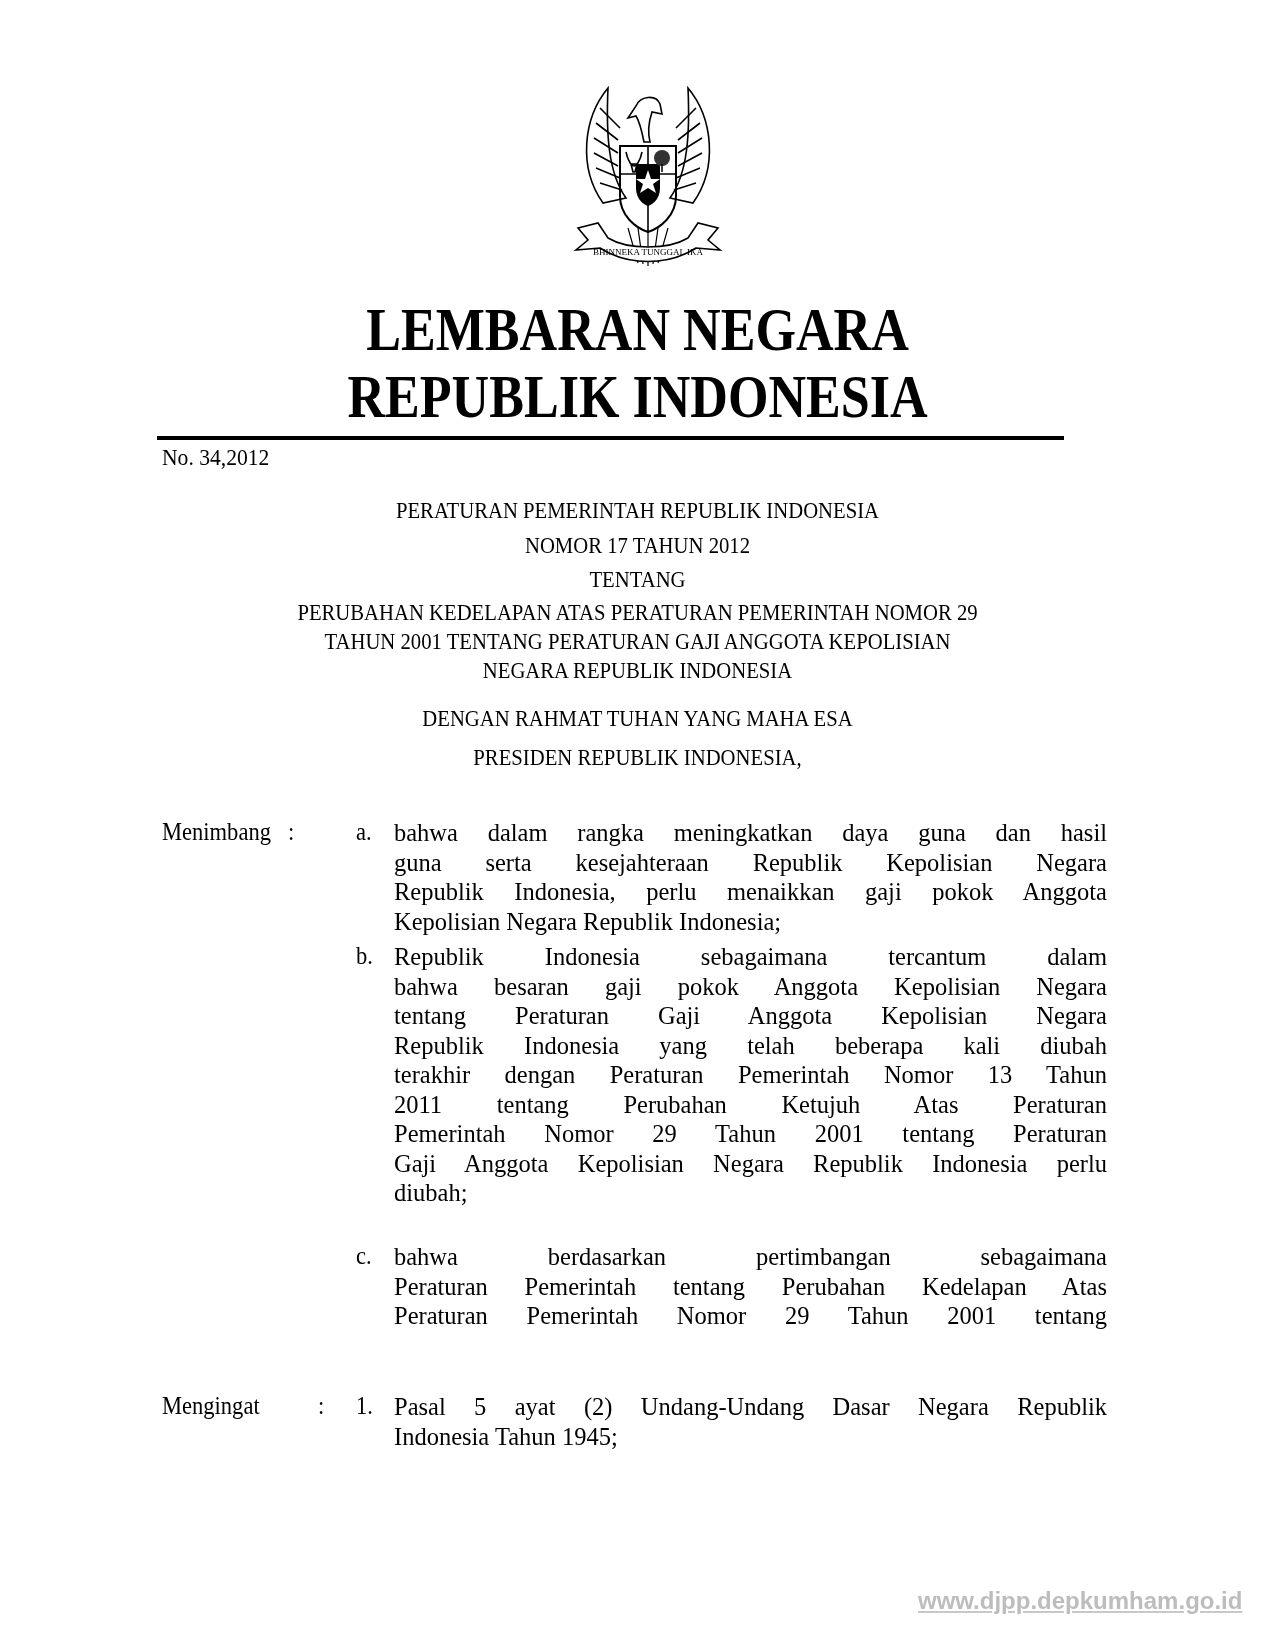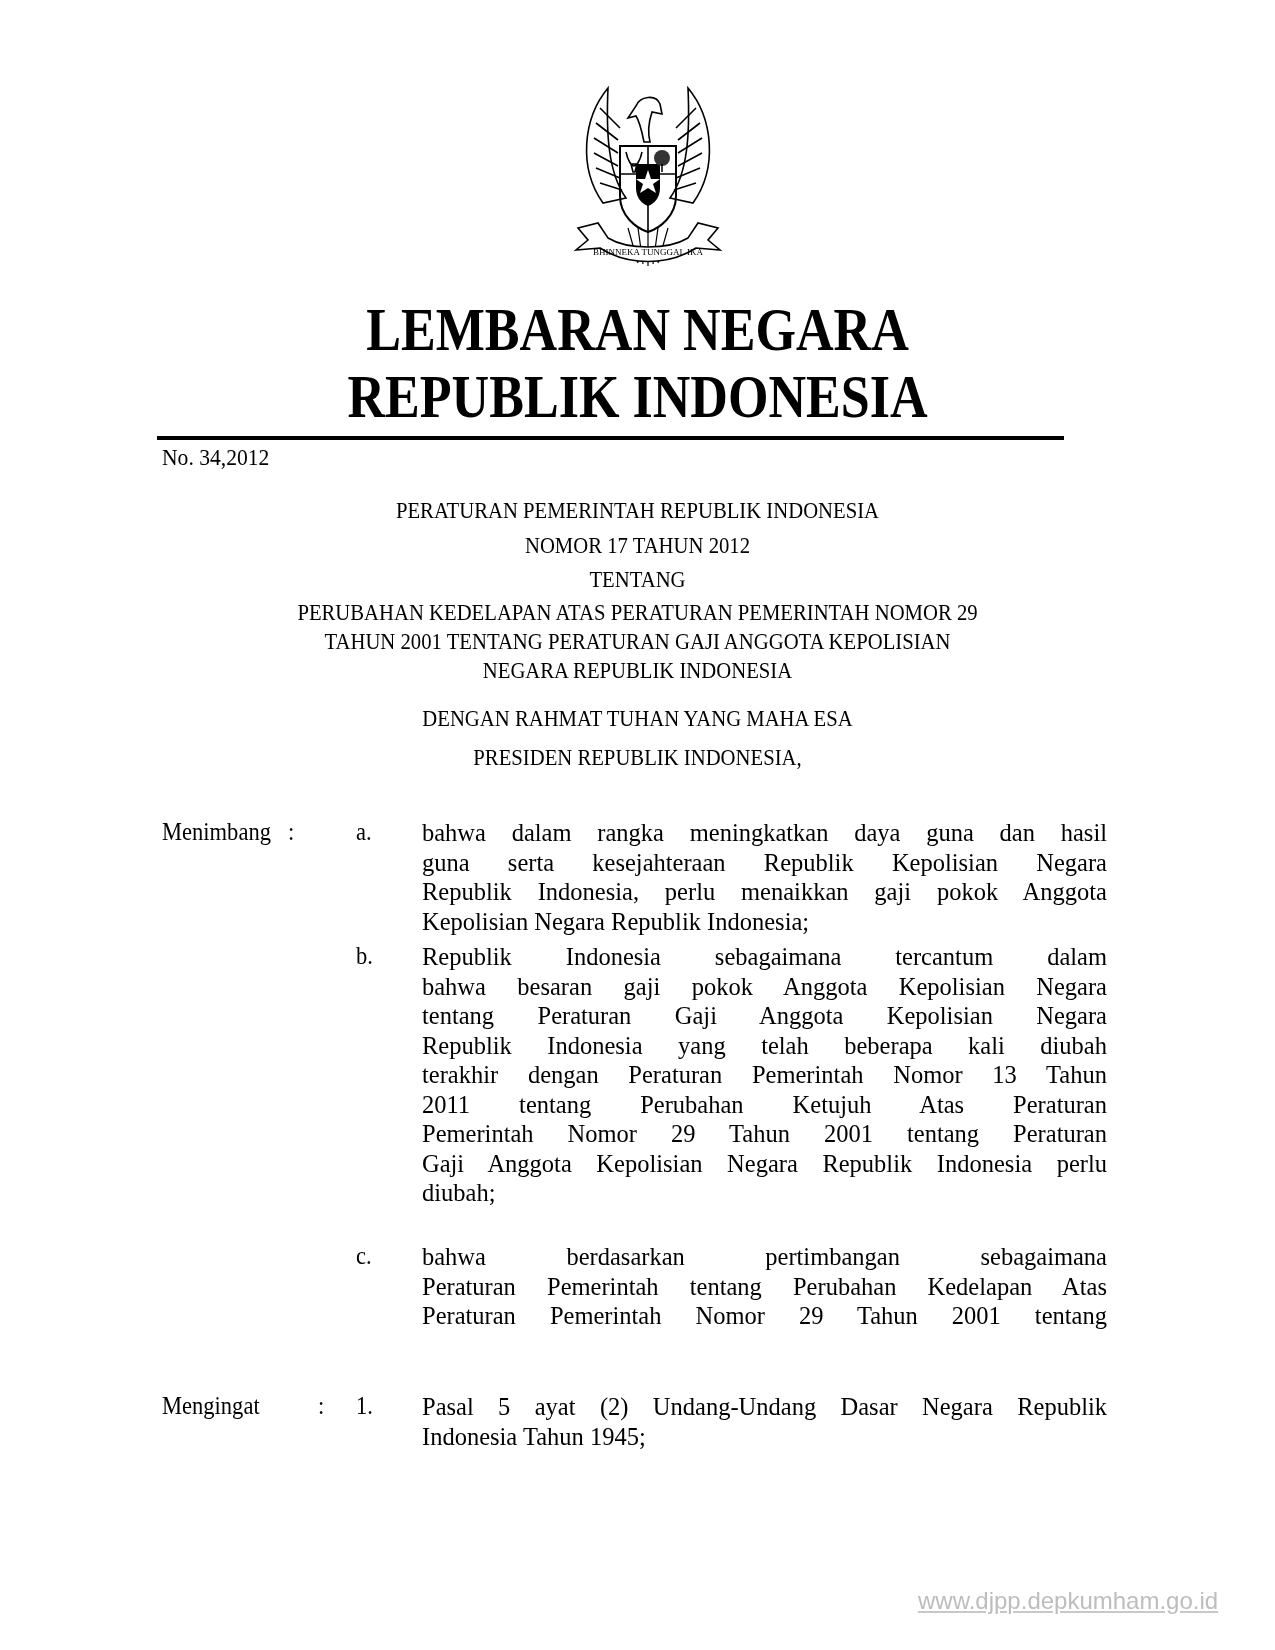--- a/index.html
+++ b/index.html
@@ -12,23 +12,23 @@
   .mh1 { top:298px; }
   .mh2 { top:365px; }
   .rule { position:absolute; left:157px; width:907px; top:436px; height:4px; background:#000; }
   .issue { position:absolute; left:162px; top:444px; font-size:24px; transform:scaleX(0.9); transform-origin:left; }
   .center-line { position:absolute; left:0; width:1275px; text-align:center; font-size:23px;
                  transform:scaleX(0.9); transform-origin:center; white-space:nowrap; }
   .label { position:absolute; font-size:24.5px; transform:scaleX(0.92); transform-origin:left; }
   .marker { position:absolute; font-size:24.5px; transform:scaleX(0.92); transform-origin:left; }
   .para { position:absolute; left:394px; width:713px; font-size:24.5px; line-height:29.5px;
           text-align:justify; }
-  .para span { display:block;margin-left:28px; }
+  .para span { display:block; }
   .watermark { position:absolute; left:918px; top:1587px; font-family:"Liberation Sans", sans-serif;
-               font-size:24px; color:#bdbdbd; text-decoration:underline; text-decoration-color:#c8c8c8; }
+               font-size:24px; color:#bdbdbd; text-decoration:underline; text-decoration-color:#c8c8c8;font-weight:bold; }
 </style>
 </head>
 <body>
 
 <div class="emblem">
   <svg width="200" height="200" viewBox="0 0 200 200">
     <g fill="none" stroke="#000" stroke-width="1.6">
 
       <path d="M60 10 C35 40 30 90 55 125 L78 120 C60 95 58 55 60 10Z"></path>
       <path d="M52 30 L72 50 M48 45 L70 62 M46 60 L70 75 M46 75 L70 88 M48 90 L72 100 M52 105 L74 112"></path>

